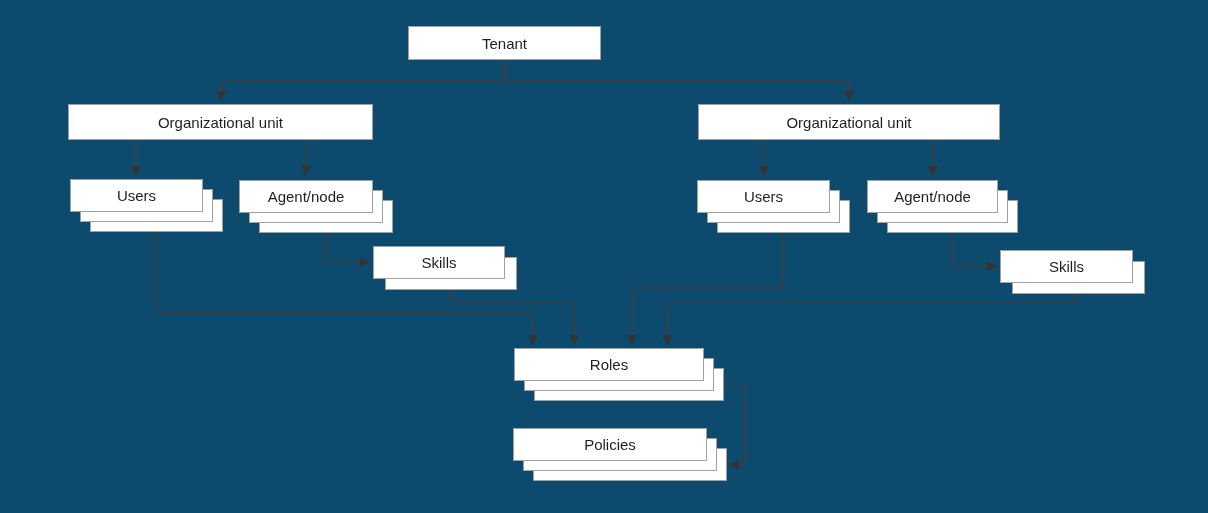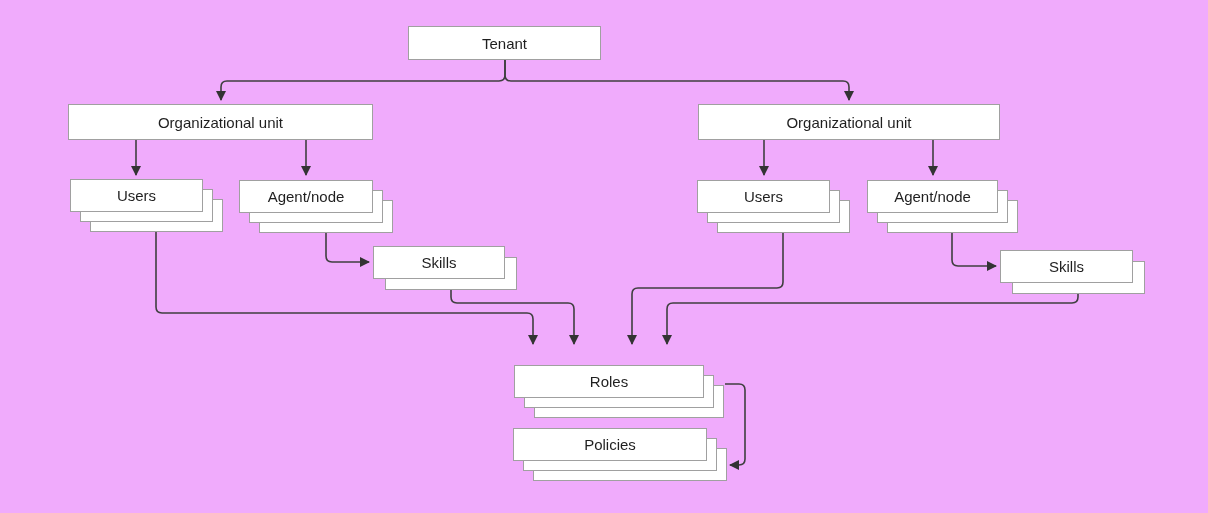--- a/index.html
+++ b/index.html
@@ -4,21 +4,21 @@
 <style>
   html, body {
     margin: 0;
     padding: 0;
     background: #ffffff;
   }
   .canvas {
     position: relative;
     width: 1208px;
     height: 513px;
-    background: #f0abfc;
+    background: #0c4a6e;
     font-family: "Liberation Sans", sans-serif;
     overflow: hidden;
   }
   .wires {
     position: absolute;
     left: 0;
     top: 0;
     z-index: 1;
   }
   .node, .stack {
@@ -139,21 +139,21 @@
     </div>
   </div>
 
   <div class="stack s2" style="left:1000px; top:250px; width:133px; height:33px;">
     <div class="copy c1"></div>
     <div class="box">
       <span>Skills</span>
     </div>
   </div>
 
-  <div class="stack s3" style="left:514px; top:365px; width:190px; height:33px;">
+  <div class="stack s3" style="left:514px; top:348px; width:190px; height:33px;">
     <div class="copy c2"></div>
     <div class="copy c1"></div>
     <div class="box">
       <span>Roles</span>
     </div>
   </div>
 
   <div class="stack s3" style="left:513px; top:428px; width:194px; height:33px;">
     <div class="copy c2"></div>
     <div class="copy c1"></div>

